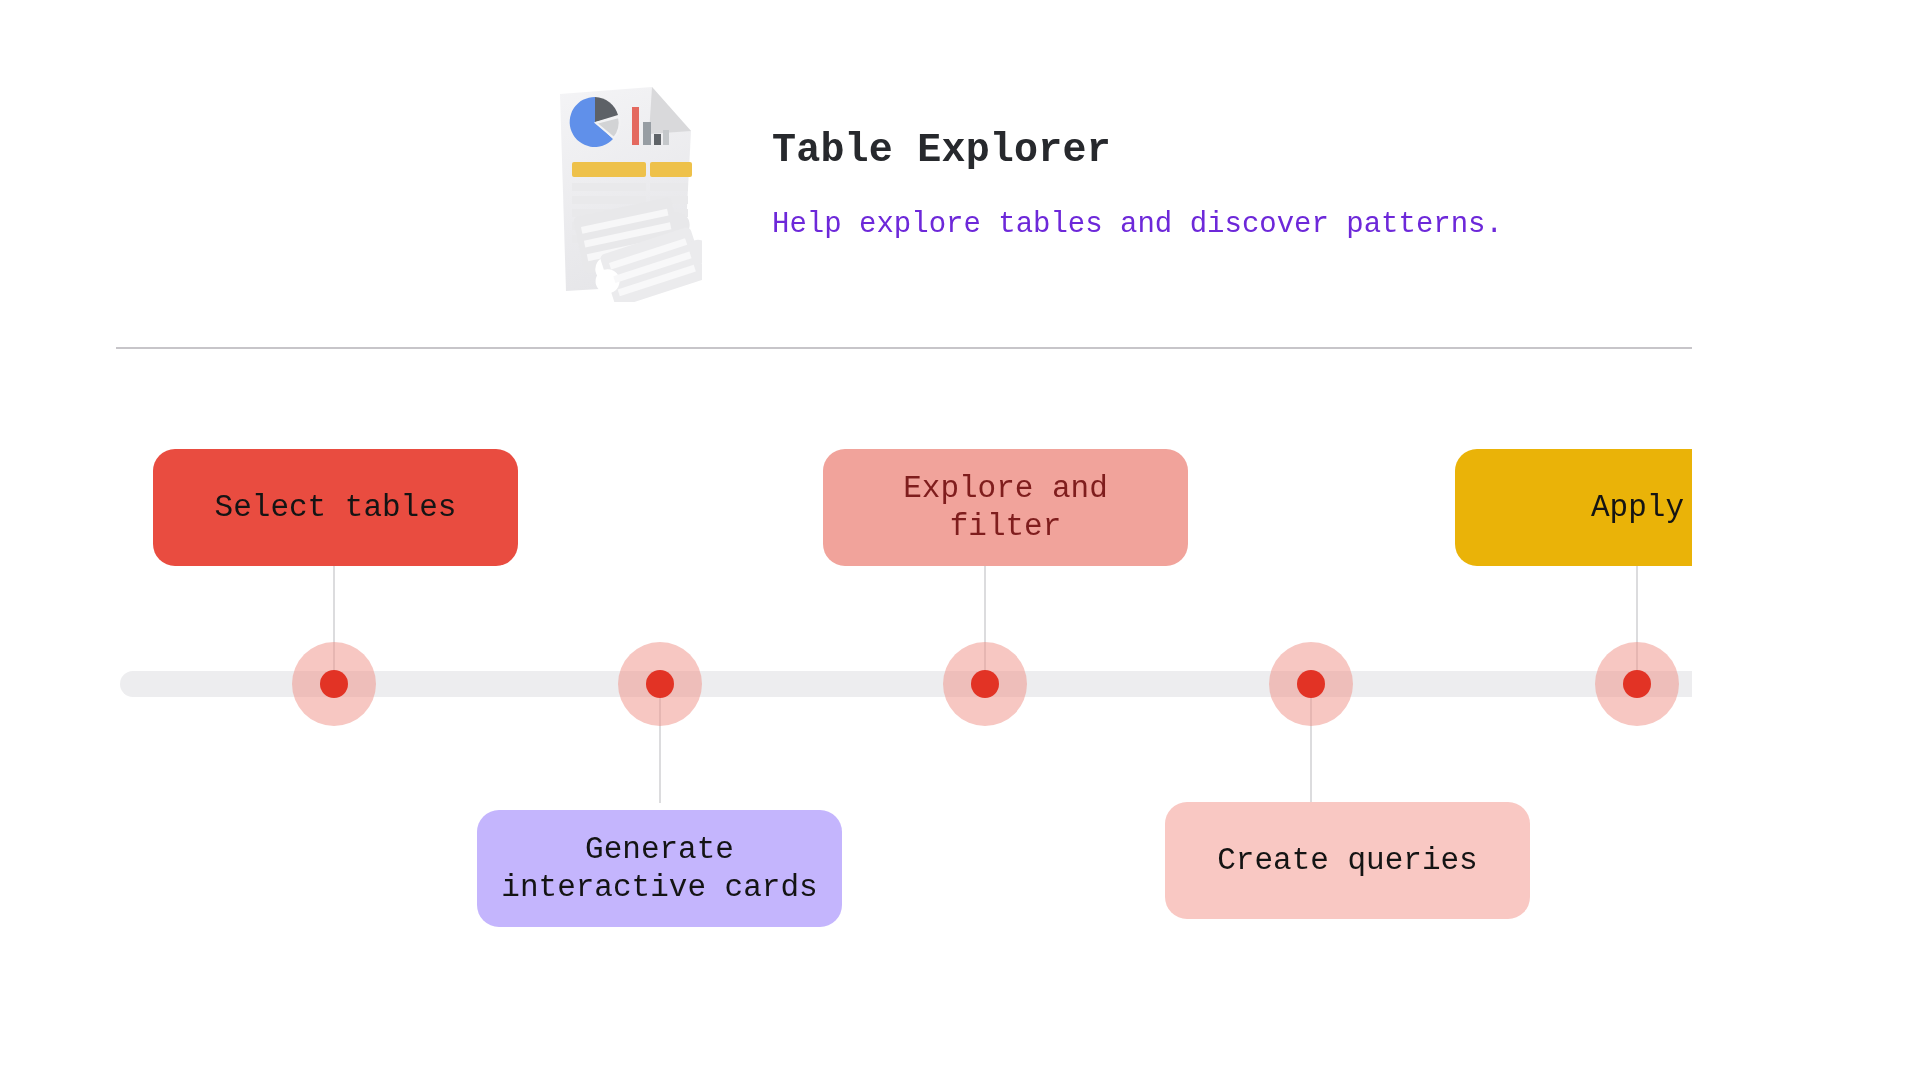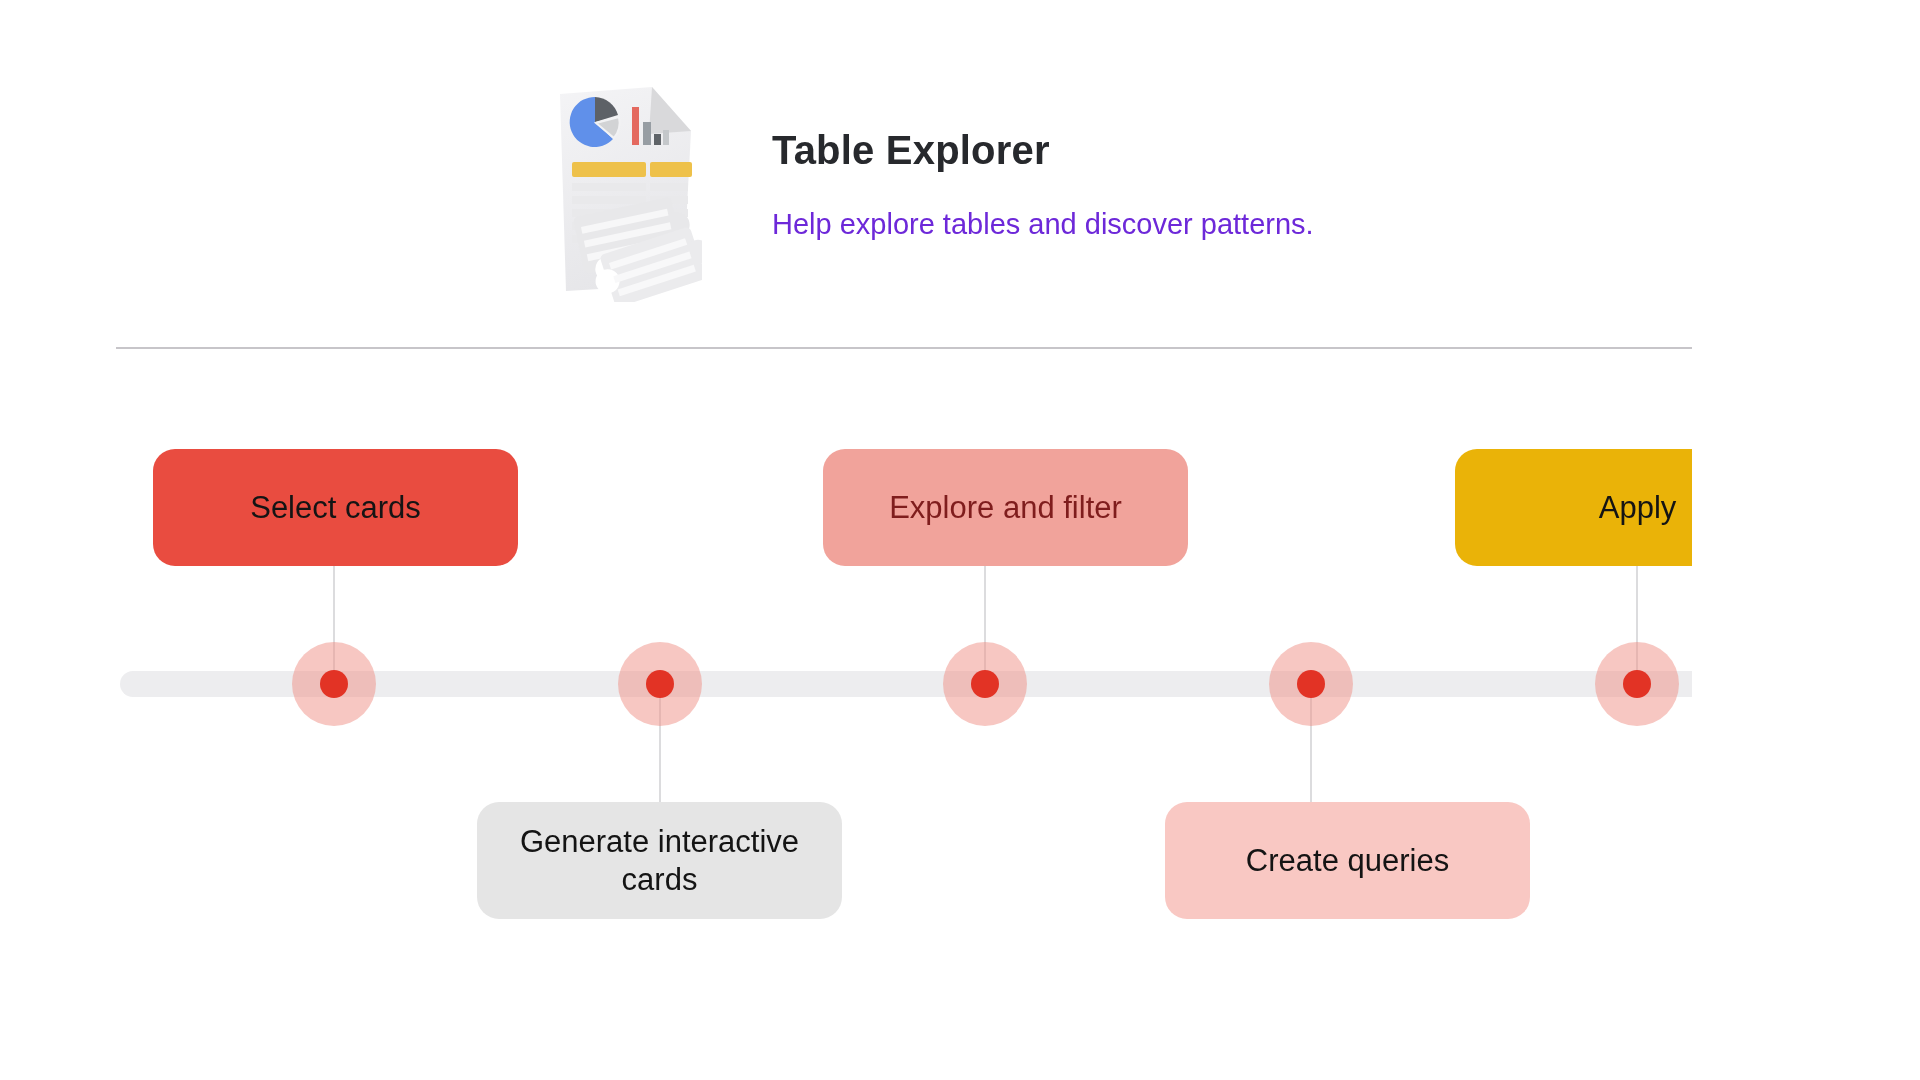--- a/index.html
+++ b/index.html
@@ -1,18 +1,18 @@
 <!DOCTYPE html>
 <html><head>
 <meta charset="utf-8">
 <style>
   html,body{margin:0;padding:0;background:#fff;}
   .stage{
     position:relative;width:1692px;height:1080px;background:#fff;overflow:hidden;
-    font-family:Liberation Sans, sans-serif;
+    font-family:Liberation Mono, monospace;
   }
   
   .app-icon{position:absolute;left:550px;top:82px;width:152px;height:220px;}
   .title{position:absolute;left:772px;top:128px;font-size:40px;font-weight:600;color:#27292d;letter-spacing:0.2px;}
   .subtitle{position:absolute;left:772px;top:208px;font-size:29px;font-weight:400;color:#3c4043;}
   .divider{position:absolute;left:116px;top:347px;width:1728px;height:2px;background:#c7c5c9;}
   
   .track{position:absolute;left:120px;top:671px;width:1673px;height:26px;border-radius:13px;background:#ededef;z-index:1;}
   .connector{position:absolute;width:2px;background:#dcdcde;z-index:2;}
   .conn-top{top:566px;height:118px;}
@@ -112,23 +112,23 @@
   <div class="halo h4" style="background: rgba(239, 144, 134, 0.5);"></div>
   <div class="halo h5" style="background: rgba(239, 144, 134, 0.5);"></div>
 
   <div class="dot d1" style="background: rgb(226, 51, 37);"></div>
   <div class="dot d2" style="background: rgb(226, 51, 37);"></div>
   <div class="dot d3" style="background: rgb(226, 51, 37);"></div>
   <div class="dot d4" style="background: rgb(226, 51, 37);"></div>
   <div class="dot d5" style="background: rgb(226, 51, 37);"></div>
 
   <div class="step-box s1" style="background: rgb(233, 76, 64); color: rgb(20, 20, 20);">
-    <span>Select cards</span>
+    <span>Select tables</span>
   </div>
-  <div class="step-box s2" style="background: #e5e5e5; color: rgb(20, 20, 20);">
+  <div class="step-box s2" style="background: #c4b5fd; color: rgb(20, 20, 20); margin-top: 8px;">
     <span>Generate interactive cards</span>
   </div>
   <div class="step-box s3" style="background: rgb(241, 163, 155); color: #7f1d1d; margin-left: 20px;">
     <span>Explore and filter</span>
   </div>
   <div class="step-box s4" style="background: rgb(249, 200, 195); color: rgb(20, 20, 20);">
     <span>Create queries</span>
   </div>
   <div class="step-box s5" style="background: #eab308; color: rgb(20, 20, 20);">
     <span>Apply</span>

